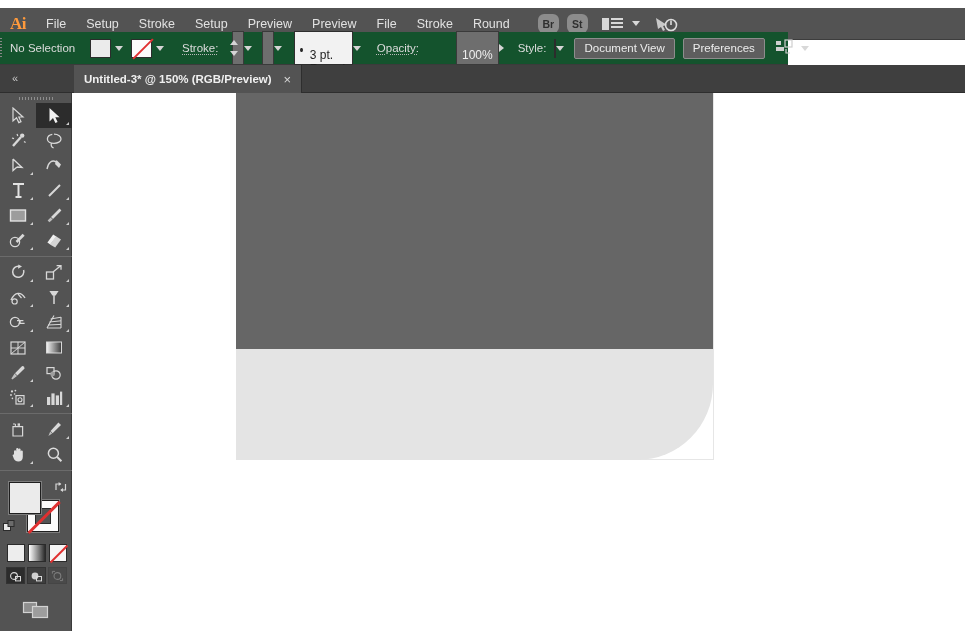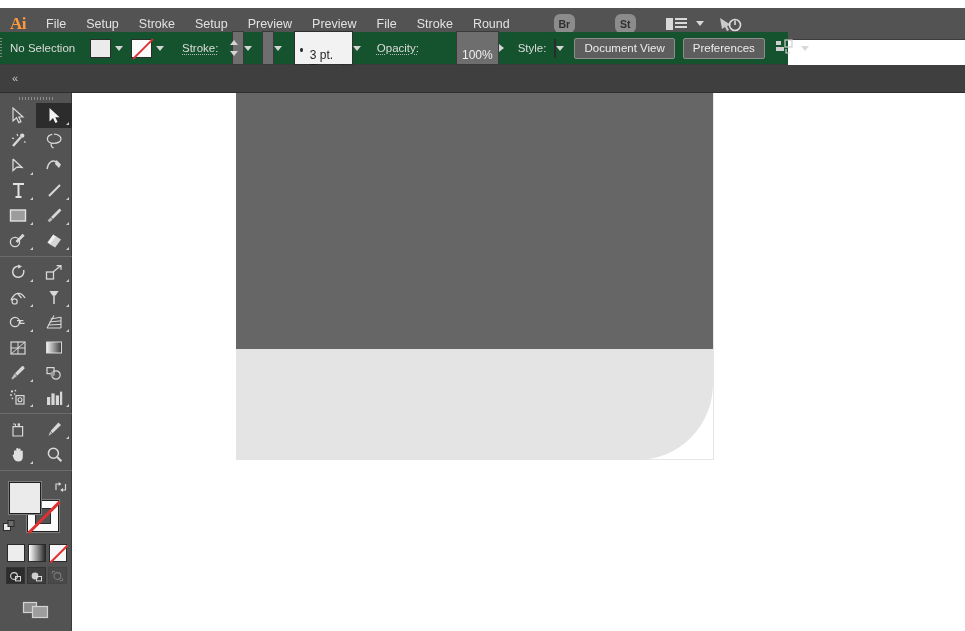--- a/index.html
+++ b/index.html
@@ -23,21 +23,21 @@
     width: 36px; height: 32px; display: flex; align-items: center; justify-content: center;
     color: #ff9a3c; font-size: 17px; font-weight: bold; letter-spacing: -0.5px;
     font-family: "Liberation Serif", serif;
   }
   .menu-item {
     padding: 0 10px; height: 32px; line-height: 32px;
     color: #e2e2e2; font-size: 12.5px; white-space: nowrap;
   }
   .topright { margin-left: 14px; display: flex; align-items: center; gap: 0px; }
   .sq-btn {
-    width: 21px; height: 19px; margin: 0 20px;
+    width: 21px; height: 19px; margin: 0 4px;
     background: #8c8c8c; color: #2f2f2f;
     font-size: 10.5px; font-weight: bold;
     display: flex; align-items: center; justify-content: center;
     border-radius: 6px;
   }
   .ws-icon { width: 22px; height: 16px; margin-left: 10px; position: relative; }
   .ws-icon i { position: absolute; background: #d8d8d8; display: block; }
   .chev {
     width: 0; height: 0; margin-left: 8px;
     border-left: 4.5px solid transparent; border-right: 4.5px solid transparent;
@@ -307,20 +307,24 @@
           <rect x="10" y="2" width="7" height="7" fill="none" stroke="#cfcfcf" stroke-width="1.2"></rect>
           <path d="M11 11 L11 15 L15 15" fill="none" stroke="#cfcfcf" stroke-width="1.2"></path>
         </svg>
       </div>
       <div class="chev"></div>
     </div>
   </div>
 
   <div class="tabbar">
     <div class="collapse-arrows">«</div>
+    <div class="doctab">
+      <span class="doctab-title">Untitled-3* @ 150% (RGB/Preview)</span>
+      <span class="doctab-close">×</span>
+    </div>
   </div>
 
   <div class="toolbar">
     <div class="tb-grip"></div>
 
     <div class="tb-grid">
 
       <div class="tool">
         <svg width="15" height="17" viewBox="0 0 15 17">
             <path d="M2 1 L2 14 L5.5 10.8 L7.8 15.6 L10 14.6 L7.8 10 L12 10 Z" fill="none" stroke="#d8d8d8" stroke-width="1.2"></path>

